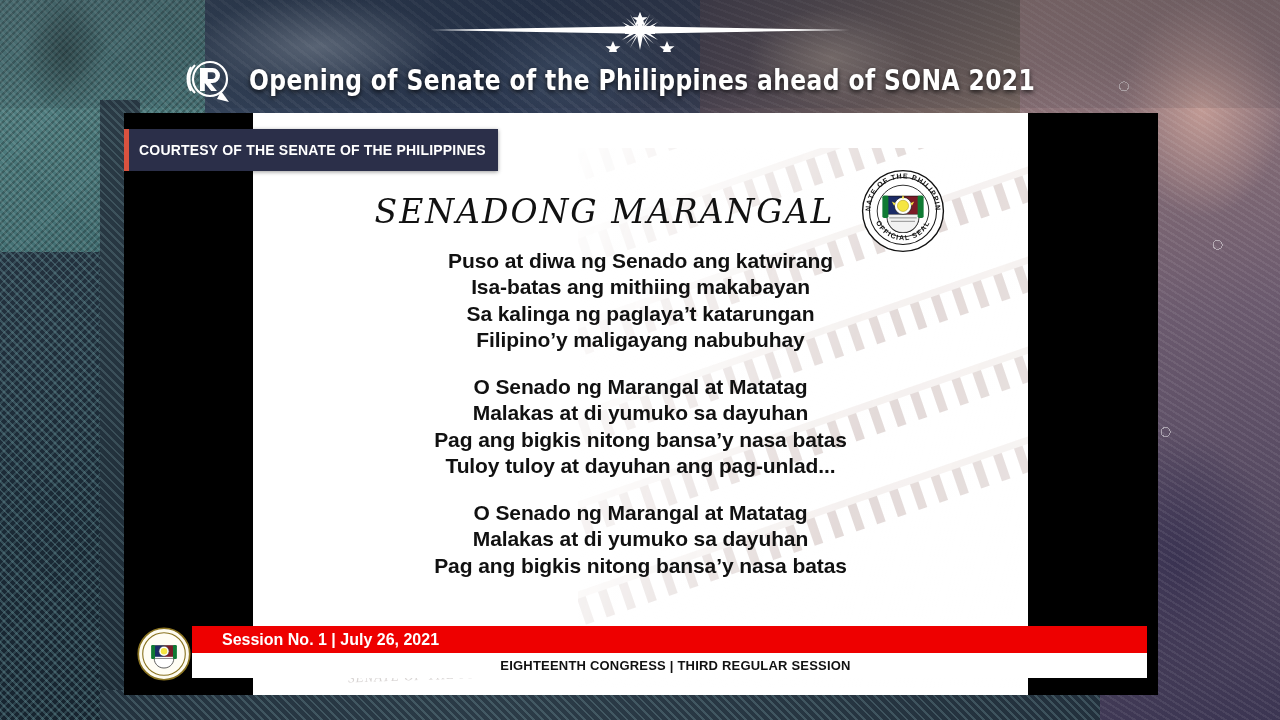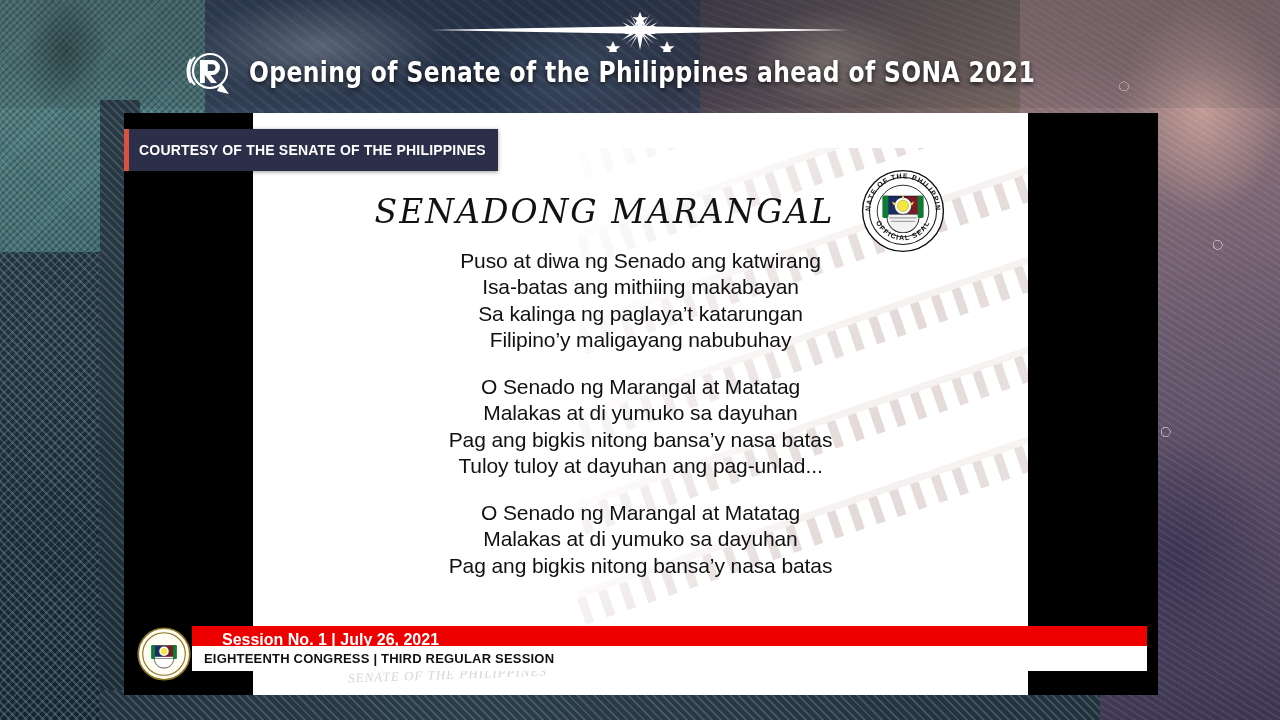--- a/index.html
+++ b/index.html
@@ -87,21 +87,21 @@
   }
 
   
   #header {
     position:absolute; left:0; top:0; width:1280px; height:108px;
     z-index:20;
     background:linear-gradient(180deg, rgba(20,28,40,.30) 0%, rgba(20,28,40,.22) 60%, rgba(20,28,40,.10) 100%);
   }
   #burst { position:absolute; left:0; top:10px; width:1280px; height:42px; }
   #title-row {
-    position:absolute; left:0; top:44px; width:1280px; height:56px;
+    position:absolute; left:0; top:52px; width:1280px; height:56px;
     display:flex; align-items:center; justify-content:center; gap:14px;
   }
   #rappler-logo { width:50px; height:50px; flex:0 0 auto; }
   #headline {
     color:#ffffff;
     font-size:28px;
     font-weight:bold;
     letter-spacing:.4px;
     font-family:"DejaVu Sans Condensed","Liberation Sans",sans-serif;
     transform:scaleX(.93);
@@ -162,21 +162,21 @@
     white-space:nowrap;
   }
   #senate-seal { width:86px; height:86px; flex:0 0 auto; }
 
   #lyrics {
     position:absolute; left:0; top:135px; width:775px;
     text-align:center;
   }
   .stanza { margin-bottom:21px; }
   .stanza .line {
-    font-size:21px; font-weight:normal; color:#111;
+    font-size:21px; font-weight:bold; color:#111;
     line-height:1.25; white-space:nowrap;
     letter-spacing:-.1px;
   }
 
   
   #courtesy {
     position:absolute; left:0px; top:16px; height:42px; z-index:30;
     display:flex; align-items:stretch;
     box-shadow:0 1px 4px rgba(0,0,0,.4);
   }
@@ -196,22 +196,22 @@
     position:absolute; left:136px; top:626px; width:1011px; height:52px; z-index:40;
   }
   #footer-seal {
     position:absolute; left:0; top:0; width:56px; height:56px; z-index:3;
   }
   #footer-red {
     position:absolute; left:56px; top:0; width:955px; height:27px;
     background:#ee0000; display:flex; align-items:center;
   }
   #footer-white {
-    position:absolute; left:56px; top:20px; width:955px; height:25px;
-    background:#ffffff; display:flex; align-items:center;
+    position:absolute; left:56px; top:27px; width:955px; height:25px;
+    background:#ffffff; display:flex; align-items:center;justify-content:center;
   }
   #session-line { color:#fff; font-size:16px; font-weight:bold; padding-left:30px; white-space:nowrap; }
   #congress-line { color:#111; font-size:13px; font-weight:bold; padding-left:12px; letter-spacing:.2px; white-space:nowrap; }
 </style>
 </head>
 <body>
 
 <div id="bg">
   <div class="bgtile bg-teal-tl"></div>
   <div class="bgtile bg-navy-l"></div>

